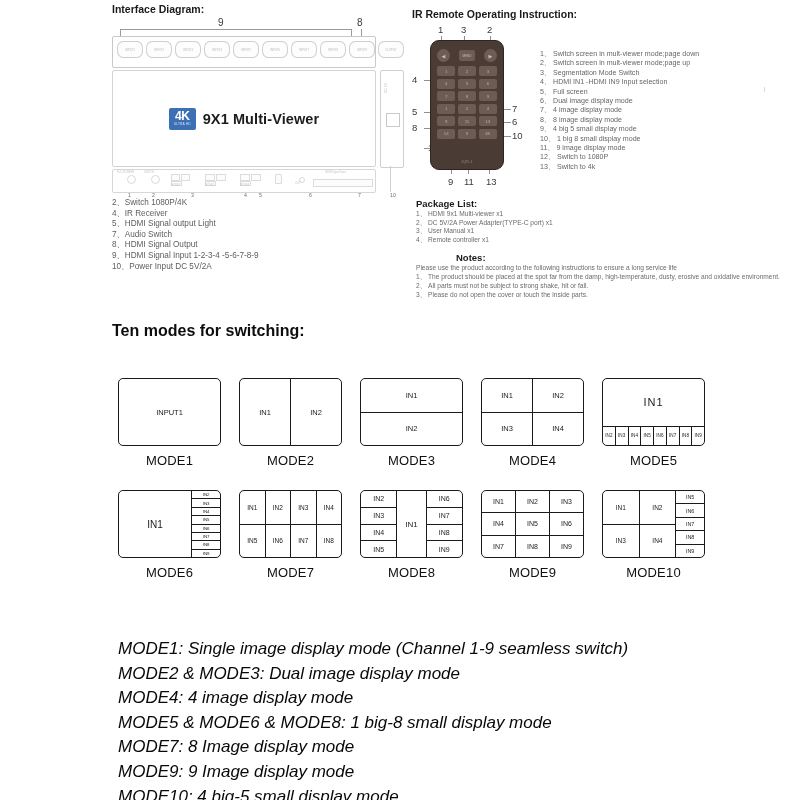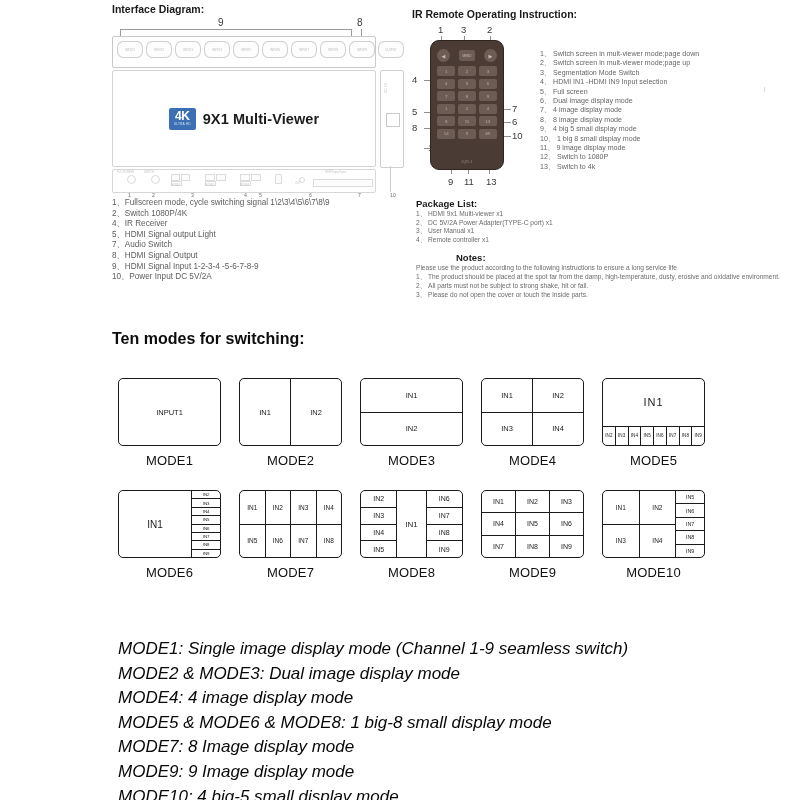--- a/index.html
+++ b/index.html
@@ -88,21 +88,21 @@
   #pkg{left:416px;top:198px;width:375px;}
   #pkg .hd{font-size:9.5px;font-weight:bold;color:#1a1a1a;}
   #pkg ul{margin:1px 0 0 0;padding:0;}
   #pkg li{list-style:none;font-size:6.6px;line-height:8.6px;color:#6b6b6b;white-space:nowrap;}
   #notes{margin-top:8px;}
   #notes .hd{font-size:9.5px;font-weight:bold;color:#1a1a1a;padding-left:40px;}
   #notes .lead{font-size:6.6px;line-height:8.8px;color:#6b6b6b;margin-top:1px;}
   #notes li{list-style:none;font-size:6.6px;line-height:8.8px;color:#6b6b6b;}
 
   
-  #tenmodes{left:112px;top:322px;font-size:16px;font-weight:bold;color:#0d0d0d;margin-top:8px;}
+  #tenmodes{left:112px;top:322px;font-size:16px;font-weight:bold;color:#0d0d0d;}
 
   
   .moderow{position:absolute;display:flex;}
   .modecell{display:flex;flex-direction:column;align-items:center;}
   .box{border:1.4px solid #1b1b1b;border-radius:5px;background:#fff;
     box-sizing:border-box;overflow:hidden;display:flex;}
   .mlabel{margin-top:7px;font-size:13px;color:#111;letter-spacing:.2px;}
   .bt{border-top:1.2px solid #1b1b1b;}
   .bl{border-left:1.2px solid #1b1b1b;}
 
@@ -215,21 +215,20 @@
         <span style="left:79px;">3</span>
         <span style="left:132px;">4</span>
         <span style="left:147px;">5</span>
         <span style="left:197px;">6</span>
         <span style="left:246px;">7</span>
         <span style="left:278px;">10</span>
       </div>
     </div>
 
     <ul class="ifacelist" style="margin:2px 0 0 0;padding:0;">
-      <li>1、Fullscreen mode, cycle switching signal 1\2\3\4\5\6\7\8\9</li>
       <li>2、Switch 1080P/4K</li>
       <li>4、IR Receiver</li>
       <li>5、HDMI Signal output Light</li>
       <li>7、Audio Switch</li>
       <li>8、HDMI Signal Output</li>
       <li>9、HDMI Signal Input 1-2-3-4 -5-6-7-8-9</li>
       <li>10、Power Input DC 5V/2A</li>
     </ul>
   </div>
 

